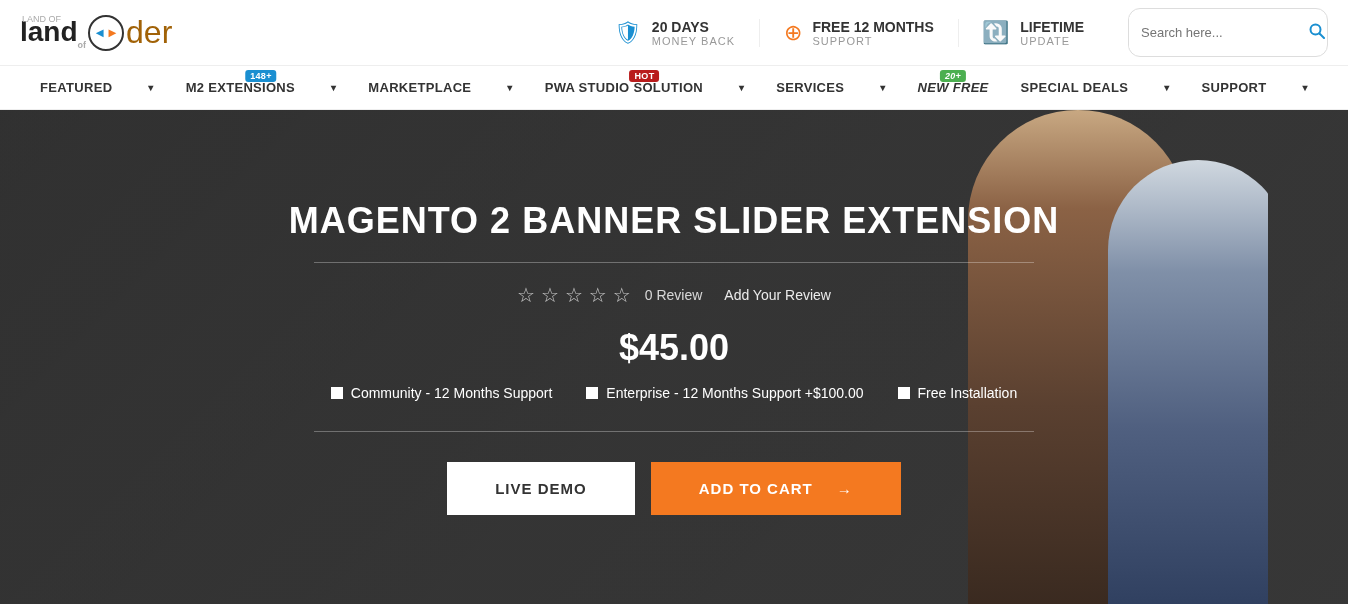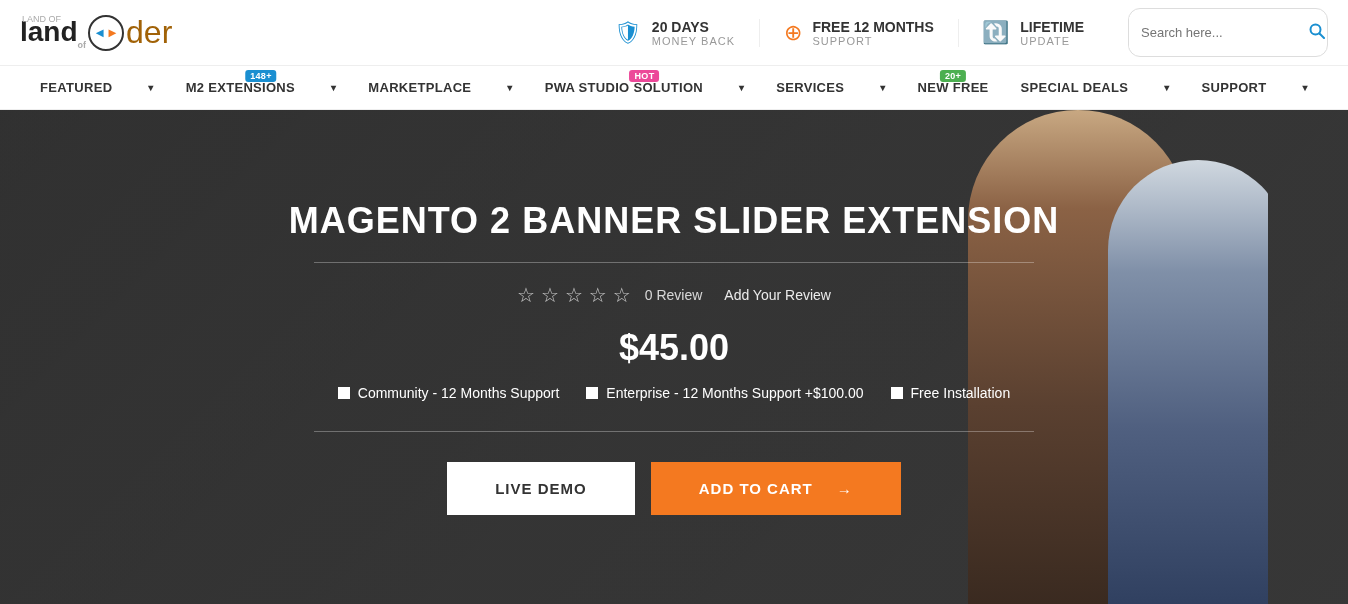--- a/index.html
+++ b/index.html
@@ -112,21 +112,21 @@
       left: 50%;
       transform: translateX(-50%);
       background: #1a8fd1;
       color: #fff;
       font-size: 9px;
       font-weight: bold;
       padding: 1px 5px;
       border-radius: 3px;
       white-space: nowrap;
     }
-    .nav-badge.hot { background: #ec4899; }
+    .nav-badge.hot { background: #b91c1c; }
     .nav-badge.green { background: #4caf50; }
     .nav-arrow { font-size: 10px; margin-left: 4px; }
 
     
     .hero {
       position: relative;
       width: 100%;
       height: 494px;
       background: linear-gradient(rgba(50,50,50,0.75), rgba(50,50,50,0.75)),
                   linear-gradient(135deg, #555 0%, #888 50%, #aaa 100%);
@@ -183,21 +183,21 @@
     .hero-price {
       font-size: 36px;
       font-weight: bold;
       color: #fff;
       margin-bottom: 16px;
     }
     .hero-options {
       display: flex;
       align-items: center;
       justify-content: center;
-      gap: 27px;
+      gap: 34px;
       margin-bottom: 30px;
       color: #fff;
       font-size: 14px;
     }
     .hero-option {
       display: flex;
       align-items: center;
       gap: 8px;
     }
     .hero-option-check {
@@ -310,21 +310,21 @@
   </div>
   <div class="nav-item" style="position:relative;">
     <span class="nav-badge hot">HOT</span>
     <span>PWA STUDIO SOLUTION</span>
     <span class="nav-arrow">▾</span>
   </div>
   <div class="nav-item">
     <span>SERVICES</span>
     <span class="nav-arrow">▾</span>
   </div>
-  <div class="nav-item" style="position:relative;">
+  <div class="nav-item" style="position:relative;font-style:italic;">
     <span class="nav-badge green">20+</span>
     <span>NEW FREE</span>
   </div>
   <div class="nav-item">
     <span>SPECIAL DEALS</span>
     <span class="nav-arrow">▾</span>
   </div>
   <div class="nav-item">
     <span>SUPPORT</span>
     <span class="nav-arrow">▾</span>

